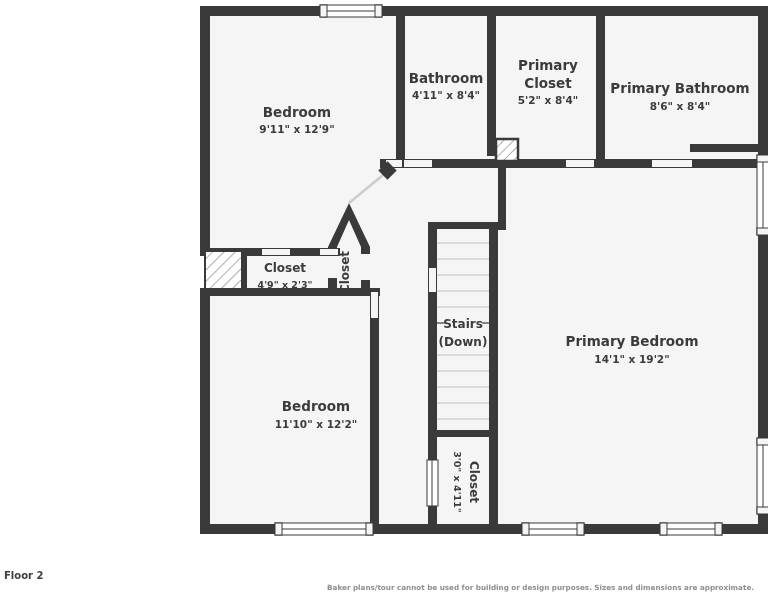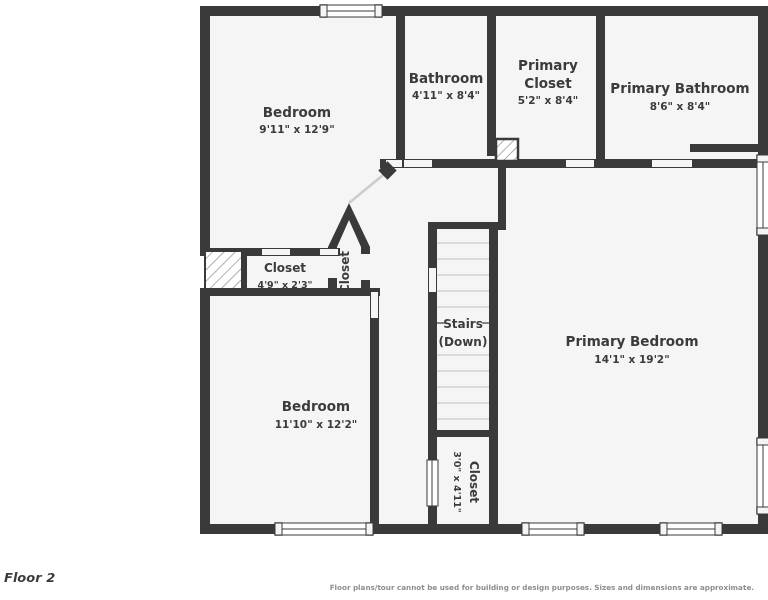--- a/index.html
+++ b/index.html
@@ -32,25 +32,24 @@
   }
   .caption-address {
     font-size: 9.5px;
     font-weight: bold;
     color: #3c3c3c;
     letter-spacing: 0.05px;
     white-space: nowrap;
   }
   .caption-floor {
     margin-top: 10px;
-    font-size: 13px;
+    font-size: 10px;
     font-weight: bold;
     color: #3c3c3c;
     white-space: nowrap;
-    font-style: italic;
   }
   .disclaimer {
     position: absolute;
     right: 14px;
     top: 583px;
     font-size: 7.2px;
     font-weight: bold;
     color: #8e8e8e;
     white-space: nowrap;
   }
@@ -305,13 +304,13 @@
     <text class="rm-name-sm" x="470" y="482" transform="rotate(90 470 482)">Closet</text>
     <text class="rm-dim-sm" x="454" y="482" transform="rotate(90 454 482)">3'0" x 4'11"</text>
   </g>
 
 </svg>
 
 <div class="caption-block">
   <div class="caption-floor">Floor 2</div>
 </div>
 
-<div class="disclaimer">Floor plans/tour cannot be used for building or design purposes. Sizes and dimensions are approximate.</div>
+<div class="disclaimer">Baker plans/tour cannot be used for building or design purposes. Sizes and dimensions are approximate.</div>
 
 </body></html>

